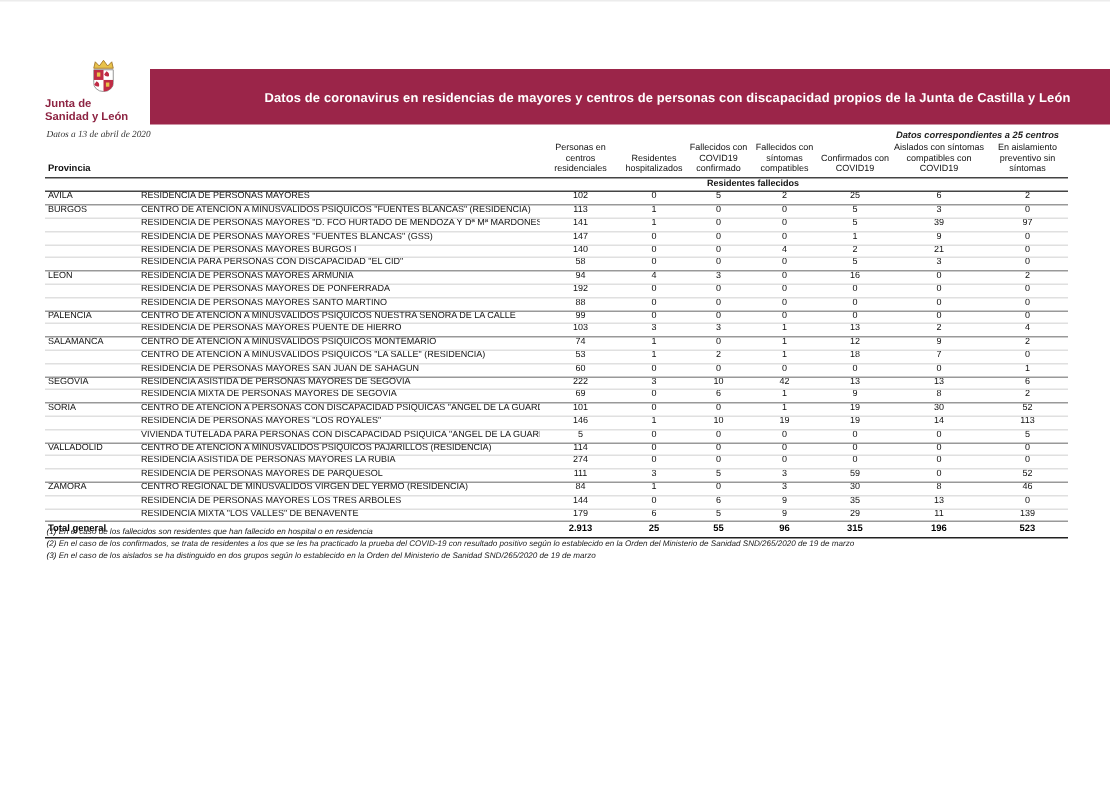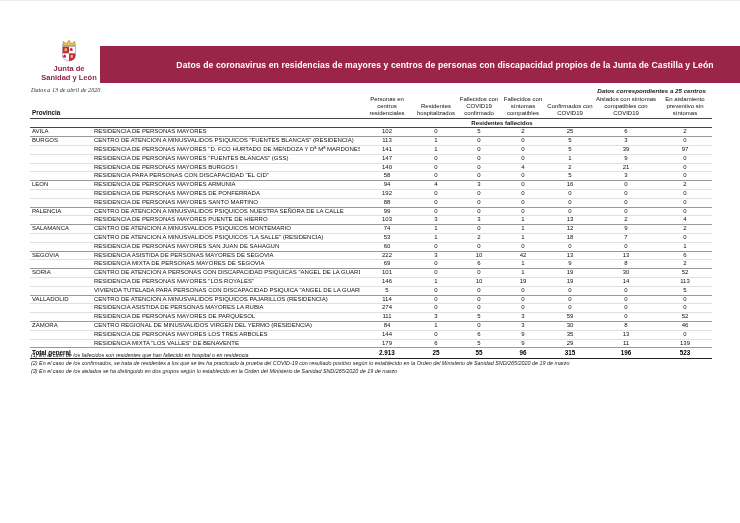--- a/index.html
+++ b/index.html
@@ -1,21 +1,21 @@
 <!DOCTYPE html>
 <html style="--accent: #9b2549;"><head>
 <meta charset="utf-8">
 <style>
   :root{ --accent:#9b2549; --line-dark:#444; --line-light:#e0e0e0; --line-group:#999; }
   html,body{margin:0;padding:0;}
   body{width:740px;height:523px;background:#fff;font-family:"Liberation Sans",sans-serif;position:relative;overflow:hidden;}
   .page{position:absolute;inset:0;background:#fff;border-top:1px solid #ececec;}
 
   
-  .logo{position:absolute;left:30px;top:38px;width:78px;text-align:center;color:#8d2342;}
+  .logo{position:absolute;left:30px;top:38px;width:78px;text-align:left;color:#8d2342;}
   .crest{display:block;margin:0 auto 1px auto;}
   .logo-l1,.logo-l2{font-weight:bold;font-size:7.5px;line-height:8.5px;white-space:nowrap;}
   .title-bar{position:absolute;left:100px;top:45px;width:690px;height:37px;background:var(--accent);
              display:flex;align-items:center;justify-content:center;}
   .title-bar span{color:#fff;font-weight:bold;font-size:8.6px;letter-spacing:.1px;text-align:center;padding:0 10px;}
   .date-note{position:absolute;left:31px;top:85px;font-family:"Liberation Serif",serif;font-style:italic;font-size:6.2px;color:#333;}
   .centers-note{position:absolute;right:34px;top:86px;font-style:italic;font-weight:bold;font-size:6.2px;color:#222;}
 
   
   table{position:absolute;left:30px;top:95px;width:682px;border-collapse:collapse;table-layout:fixed;}

